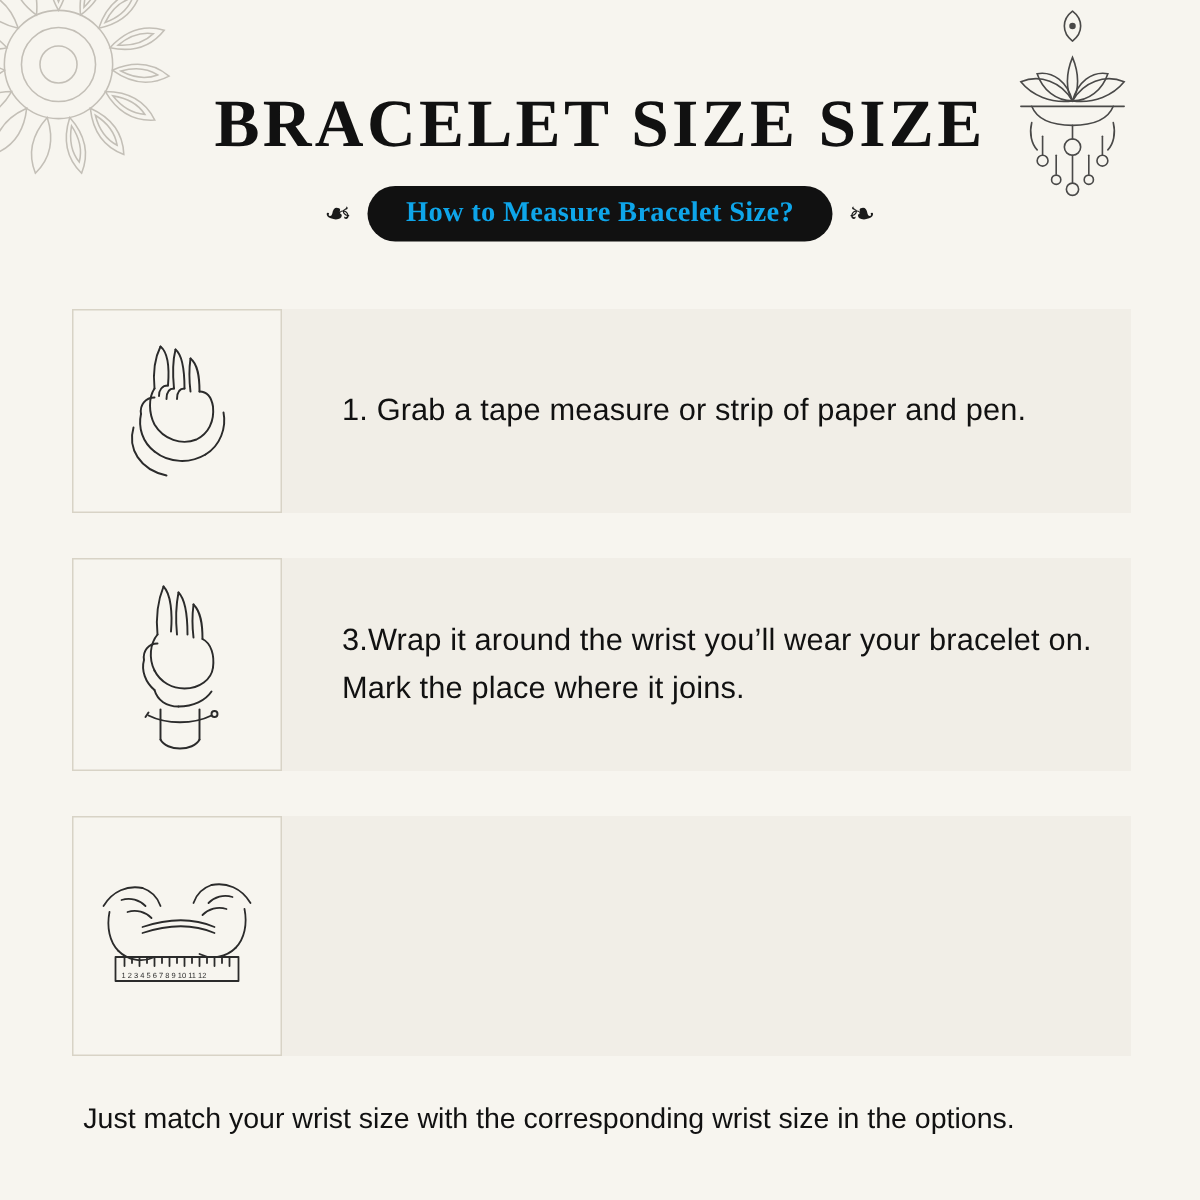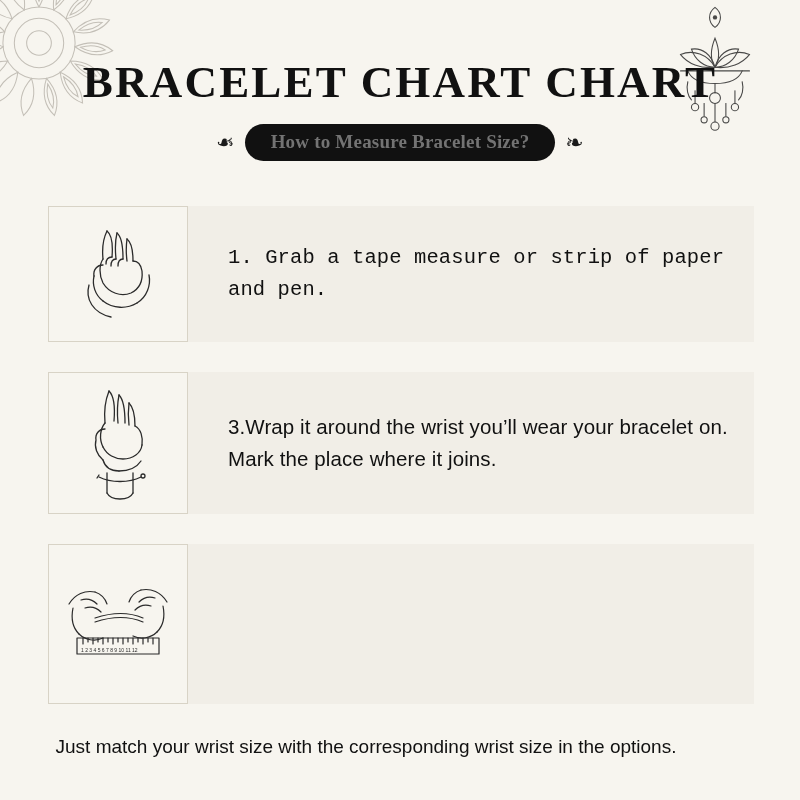--- a/index.html
+++ b/index.html
@@ -62,21 +62,21 @@
   }
   .flourish {
     font-family: "Liberation Serif", serif;
     font-size: 22px;
     color: #1a1a1a;
     line-height: 1;
   }
   .flourish.left  { transform: scaleX(-1); }
   .subtitle-pill {
     background: #111;
-    color: #737373;
+    color: #0ea5e9;
     border-radius: 20px;
     padding: 7px 26px 8px;
     font-family: "Liberation Serif", serif;
     font-size: 19px;
     font-weight: 700;
     letter-spacing: 0.2px;
     white-space: nowrap;
   }
 
   
@@ -86,21 +86,21 @@
     left: 48px;
     width: 706px;
   }
   .step {
     position: relative;
     display: flex;
     align-items: stretch;
     background: #f1eee7;
     margin-bottom: 30px;
   }
-  .step:nth-child(1) { height: 136px; font-family: Liberation Mono, monospace; }
+  .step:nth-child(1) { height: 136px; }
   .step:nth-child(2) { height: 142px; }
   .step:nth-child(3) { height: 160px; }
 
   .step-figure {
     width: 140px;
     flex: 0 0 140px;
     background: #f7f5ef;
     border: 1px solid #d8d3c6;
     box-sizing: border-box;
     display: flex;
@@ -215,21 +215,21 @@
     <path d="M72 112 V126"></path>
     <circle cx="48" cy="130" r="3.4"></circle>
     <circle cx="72" cy="130" r="3.4"></circle>
     <path d="M60 112 V132"></path>
     <circle cx="60" cy="137" r="4.5"></circle>
     <path d="M30 88 C28 96 30 104 34 108"></path>
     <path d="M90 88 C92 96 90 104 86 108"></path>
   </g>
 </svg>
 
-<div class="title">BRACELET CHART CHART</div>
+<div class="title">BRACELET SIZE SIZE</div>
 
 <div class="subtitle-row">
   <span class="flourish left">❧</span>
   <span class="subtitle-pill">How to Measure Bracelet Size?</span>
   <span class="flourish right">❧</span>
 </div>
 
 <div class="steps">
 
   <div class="step">

